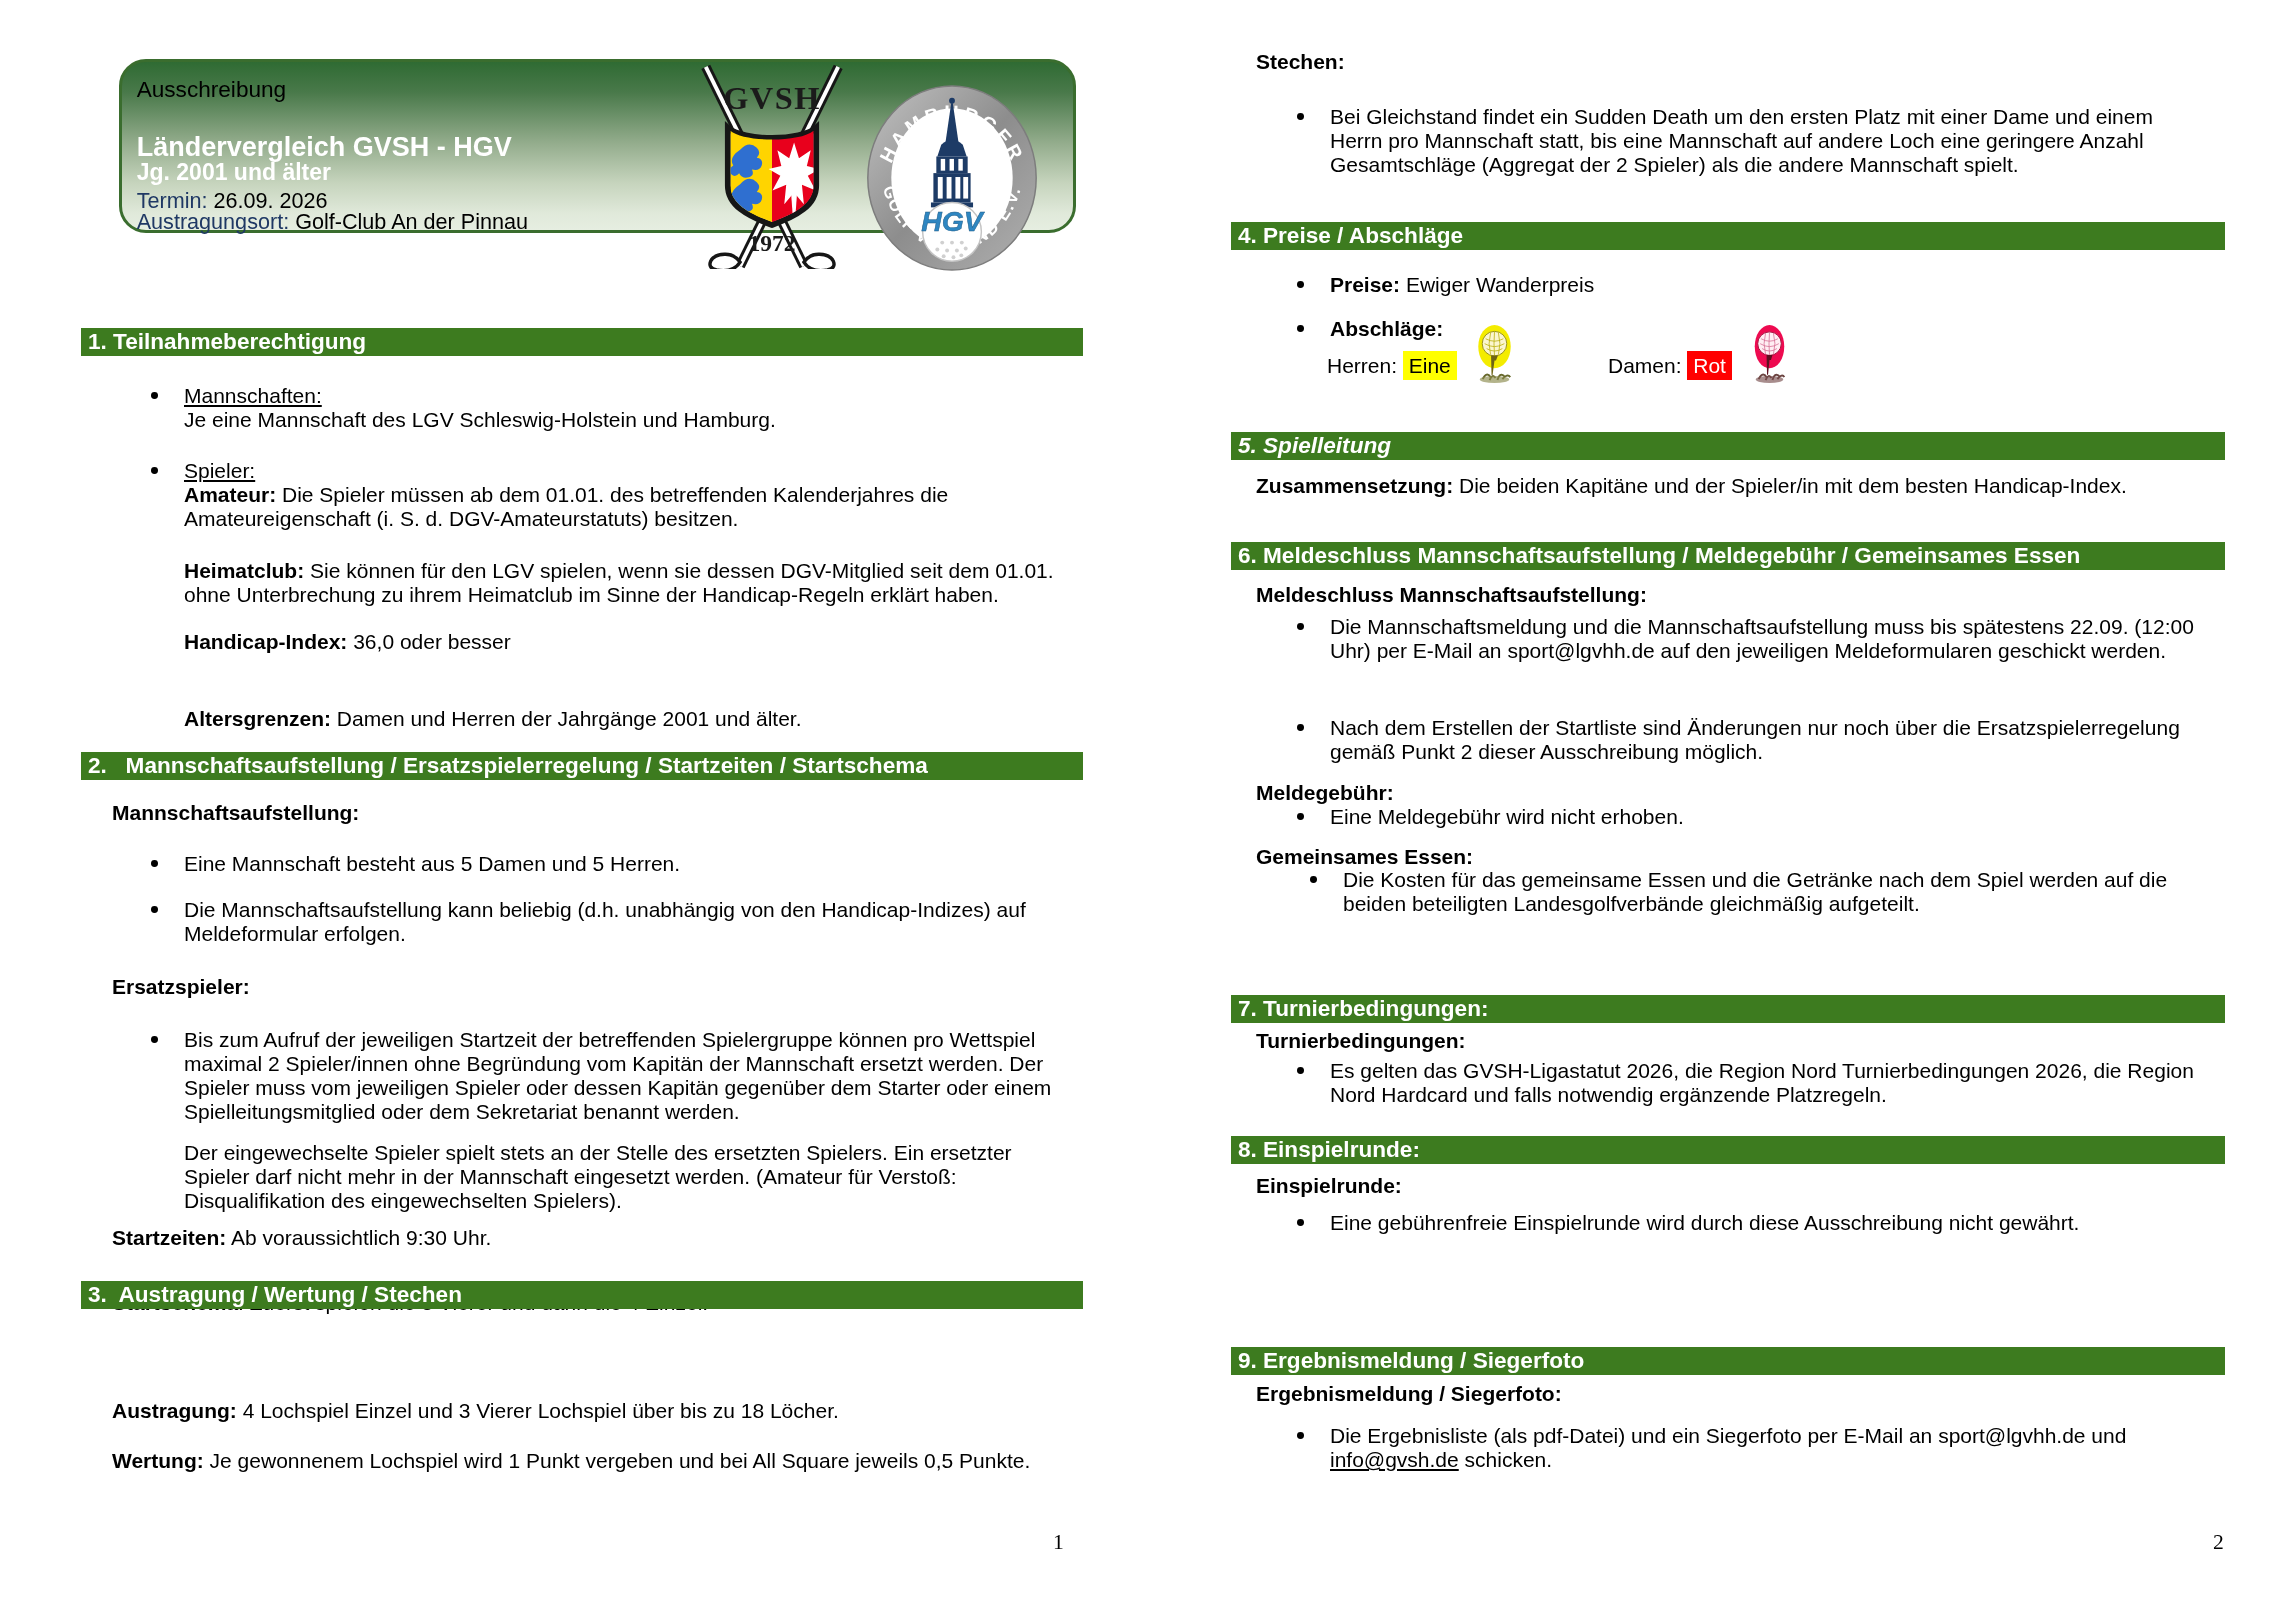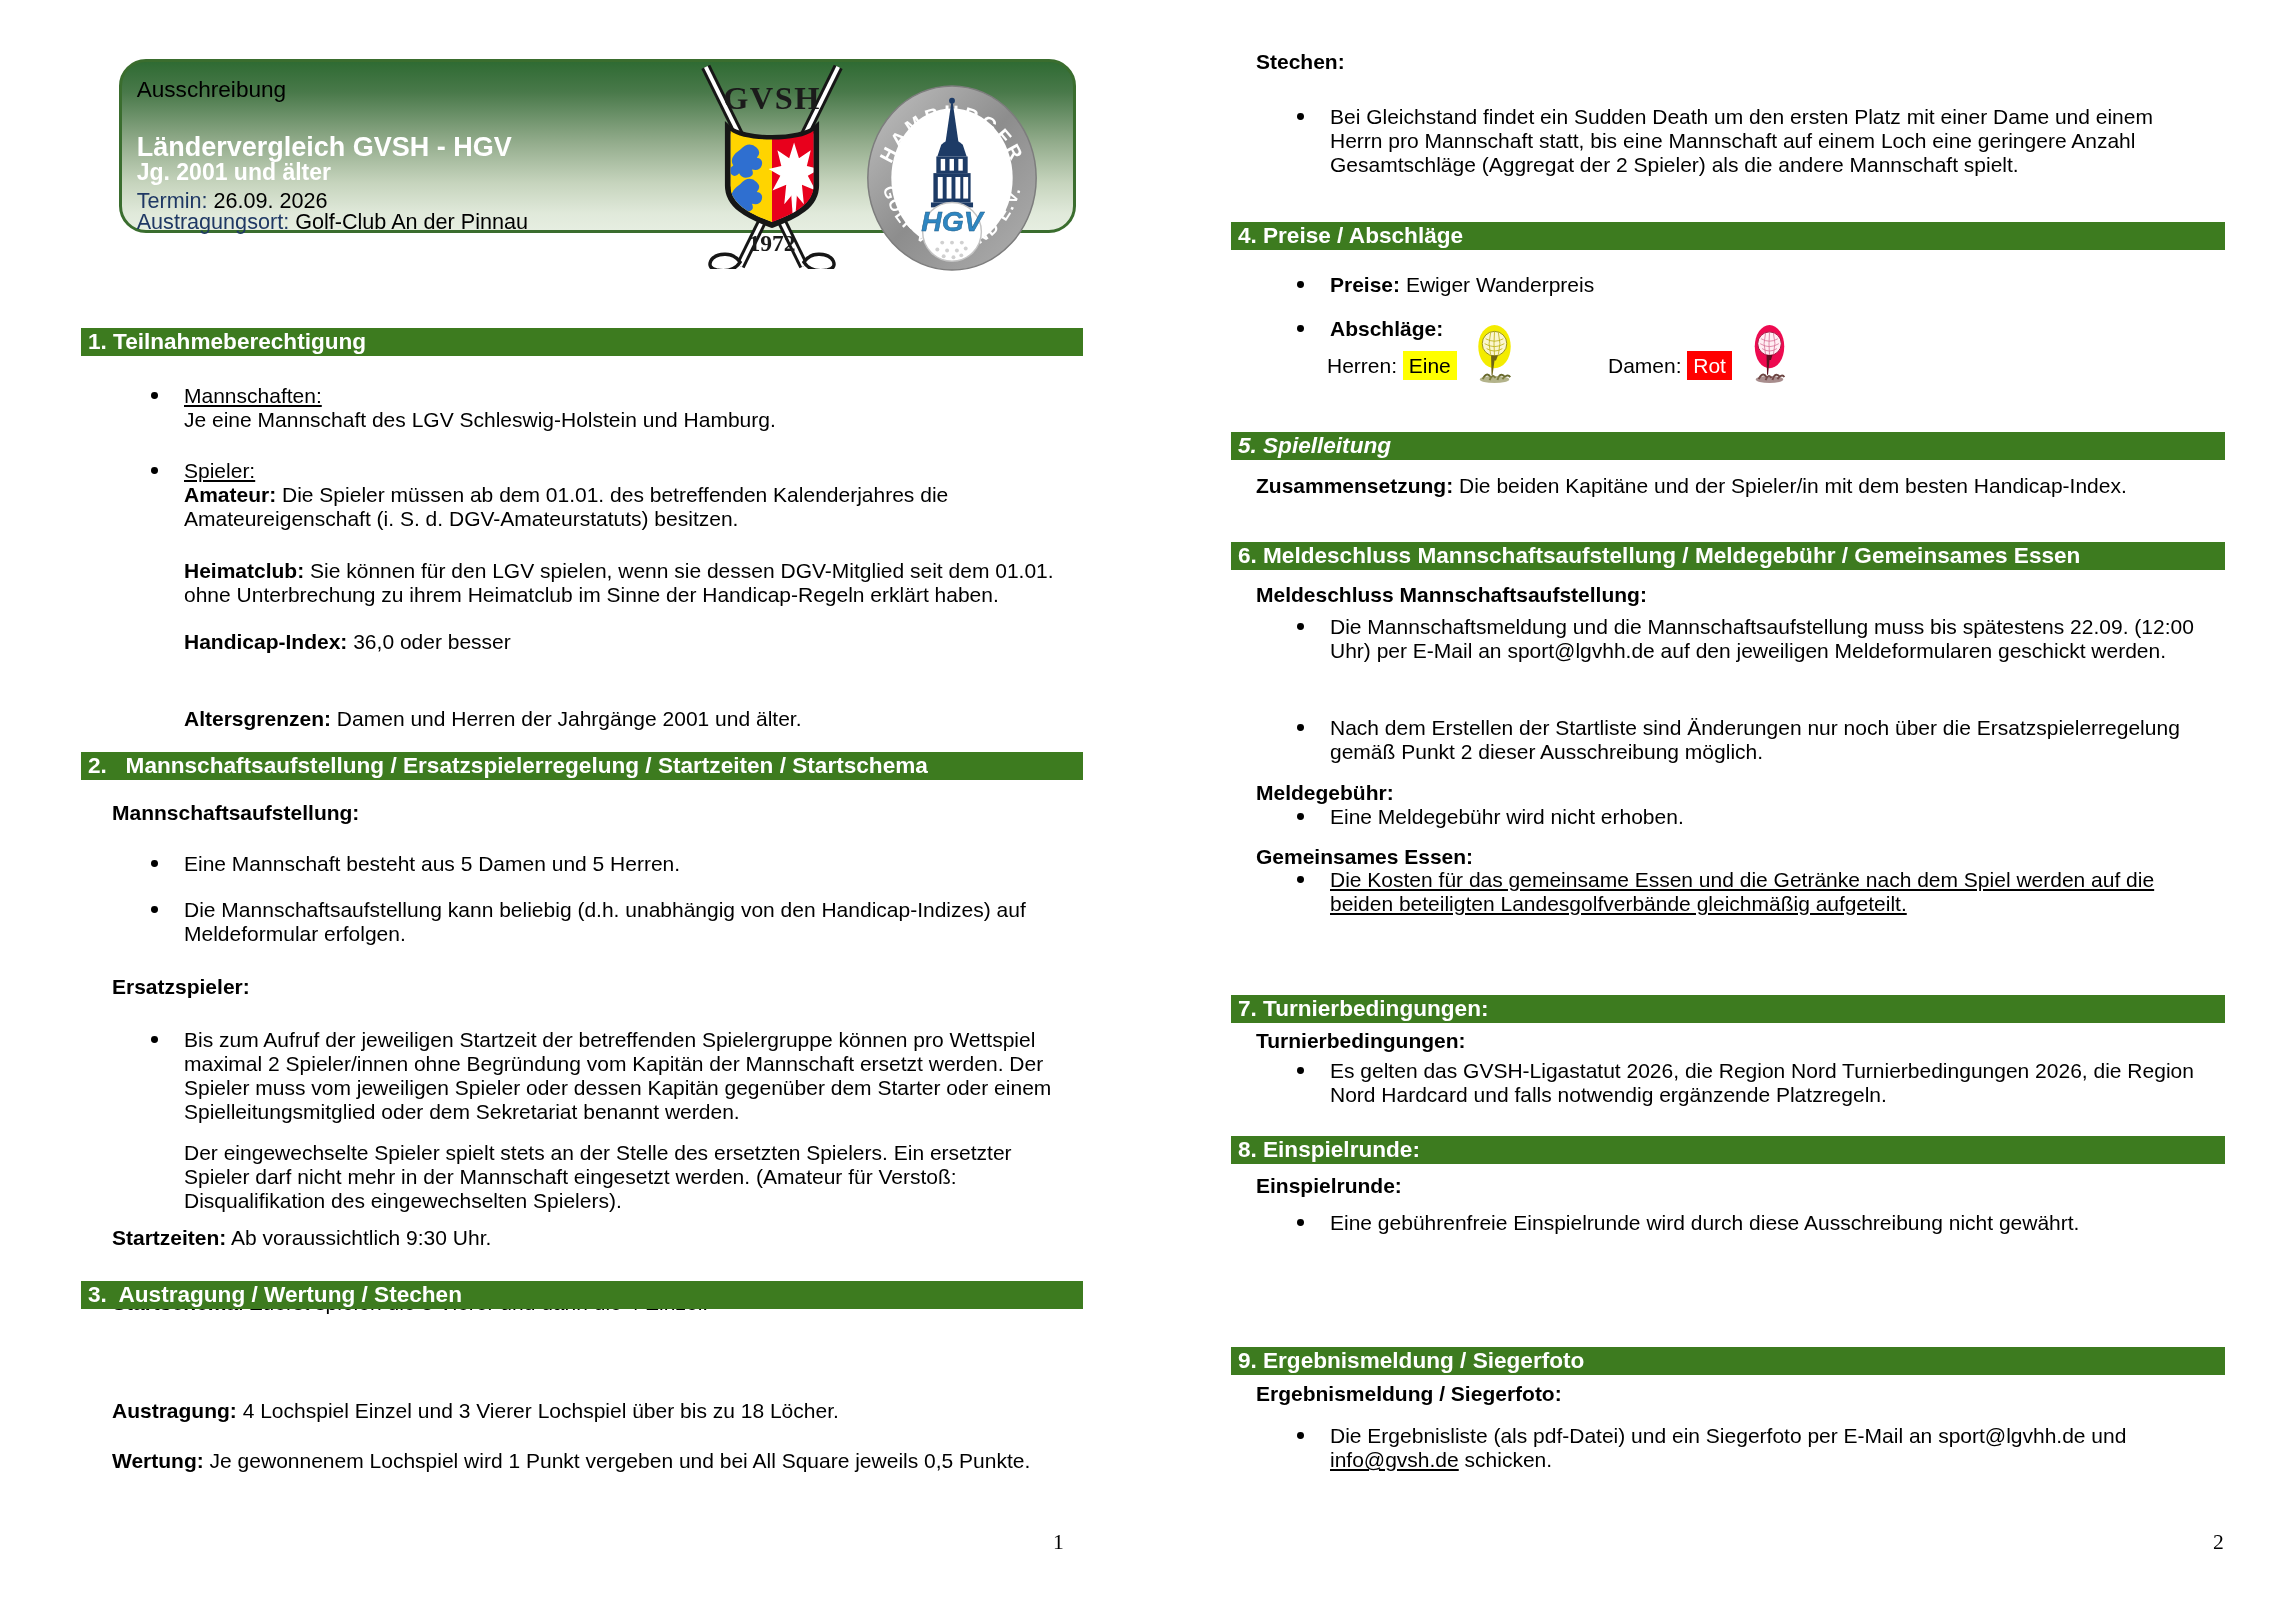--- a/index.html
+++ b/index.html
@@ -191,21 +191,21 @@
     <div class="pagenum" style="left:1053px;top:1530px;">1</div>
   </div>
 
   <div class="page" id="pageR">
 
     <div class="heading" style="left:108px;top:50px;">Stechen:</div>
 
     <div class="bullet lines" style="left:182px;top:105px;">
       <span class="dot"></span>
       <div class="line">Bei Gleichstand findet ein Sudden Death um den ersten Platz mit einer Dame und einem</div>
-      <div class="line">Herrn pro Mannschaft statt, bis eine Mannschaft auf einem Loch eine geringere Anzahl</div>
+      <div class="line">Herrn pro Mannschaft statt, bis eine Mannschaft auf andere Loch eine geringere Anzahl</div>
       <div class="line">Gesamtschläge (Aggregat der 2 Spieler) als die andere Mannschaft spielt.</div>
     </div>
 
     <div class="bar barR" style="top:222px;">4. Preise / Abschläge</div>
 
     <div class="bullet lines" style="left:182px;top:273px;">
       <span class="dot"></span>
       <div class="line"><span class="b">Preise:</span><span> Ewiger Wanderpreis</span></div>
     </div>
 
@@ -282,21 +282,21 @@
 
     <div class="heading" style="left:108px;top:781px;">Meldegebühr:</div>
 
     <div class="bullet lines" style="left:182px;top:805px;">
       <span class="dot"></span>
       <div class="line">Eine Meldegebühr wird nicht erhoben.</div>
     </div>
 
     <div class="heading" style="left:108px;top:845px;">Gemeinsames Essen:</div>
 
-    <div class="bullet lines" style="left:182px;top:868px;text-decoration:underline;">
+    <div class="bullet lines" style="left:195px;top:868px;">
       <span class="dot"></span>
       <div class="line">Die Kosten für das gemeinsame Essen und die Getränke nach dem Spiel werden auf die</div>
       <div class="line">beiden beteiligten Landesgolfverbände gleichmäßig aufgeteilt.</div>
     </div>
 
     <div class="bar barR" style="top:995px;">7. Turnierbedingungen:</div>
 
     <div class="heading" style="left:108px;top:1029px;">Turnierbedingungen:</div>
 
     <div class="bullet lines" style="left:182px;top:1059px;">

